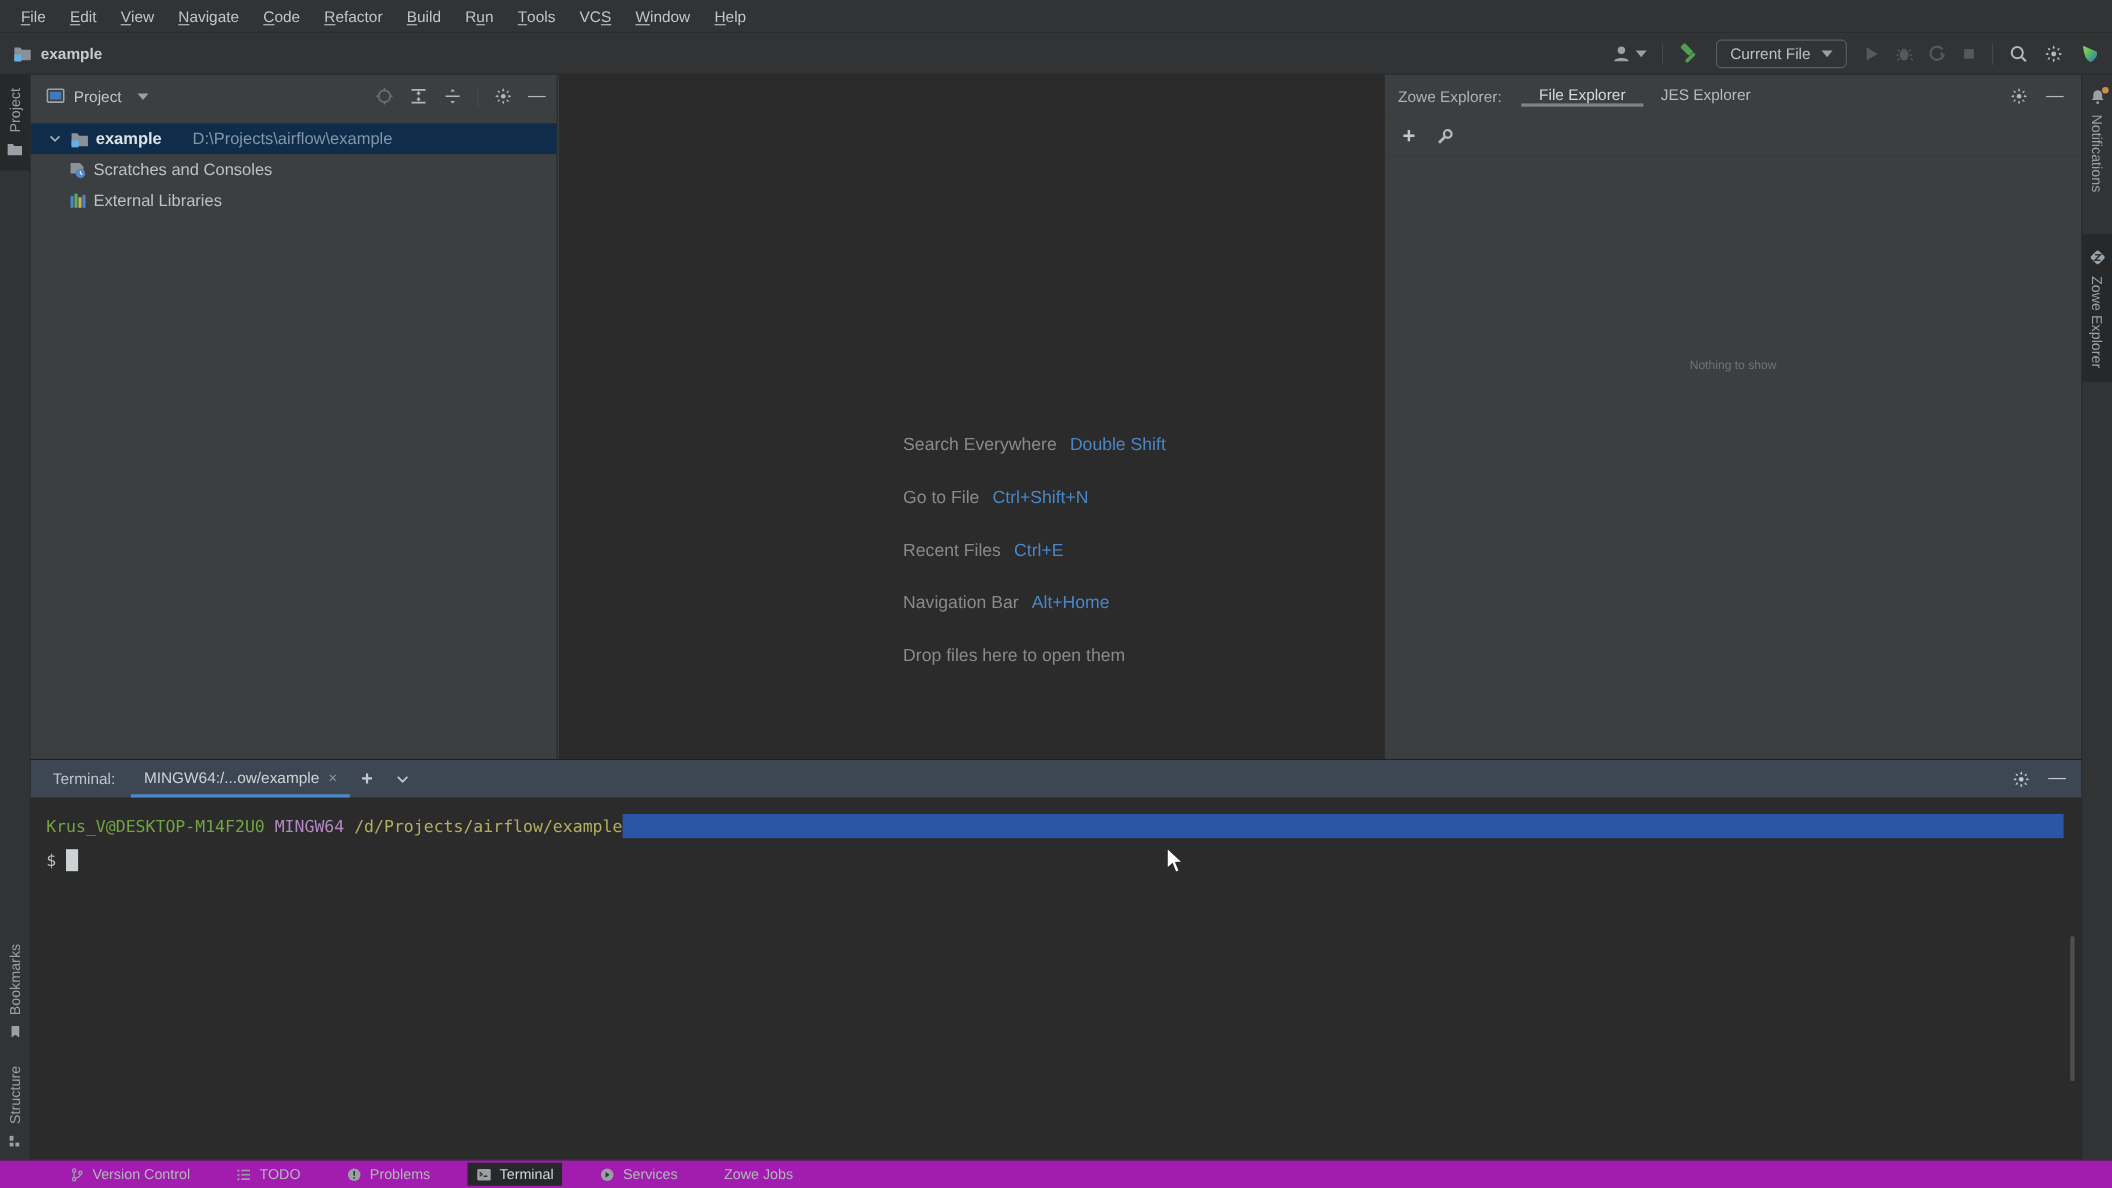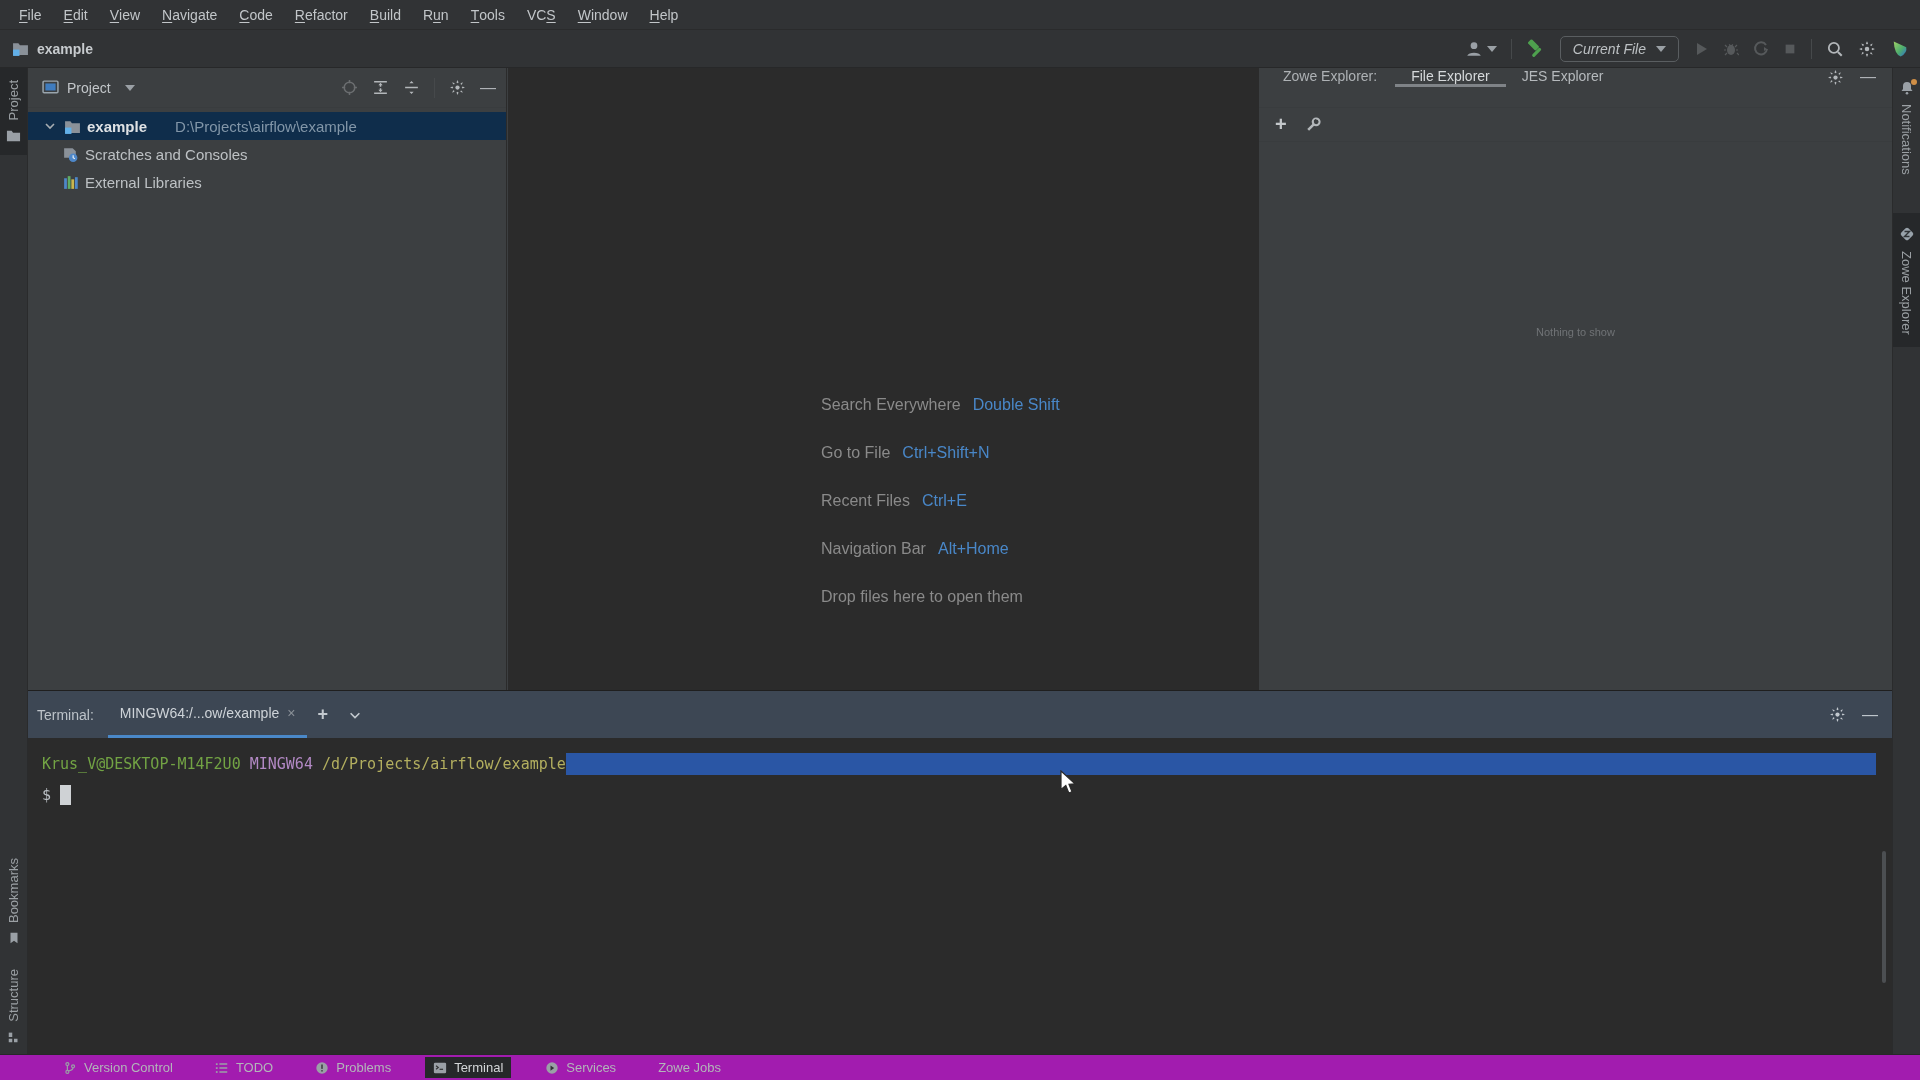--- a/index.html
+++ b/index.html
@@ -15,21 +15,21 @@
     background:#313335; border-bottom:1px solid #2a2b2c;
     display:flex; align-items:center; padding-left:8px; font-size:14px; color:#c2c6c9; }
   .menu-item { padding:0 11px; height:100%; display:flex; align-items:center; cursor:default; }
   .mn { text-decoration:underline; text-underline-offset:2px; }
 
   
   .toolbar { position:absolute; top:30px; left:0; width:1920px; height:38px;
     background:#313335; border-bottom:1px solid #272829;
     display:flex; align-items:center; padding:0 10px 0 12px; }
   .proj-title { display:flex; align-items:center; gap:8px; font-weight:bold; font-size:14px; color:#c7cbce; }
-  .toolbar-right { margin-left:auto; display:flex; align-items:center; gap:14px;font-style:italic; }
+  .toolbar-right { margin-left:auto; display:flex; align-items:center; gap:14px; }
   .tb-divider { width:1px; height:20px; background:#46494b; }
   .current-file { display:flex; align-items:center; gap:10px; border:1px solid #5a5e61;
     border-radius:5px; padding:4px 12px; font-size:14px; color:#bcc0c3; }
   .chev-down-sm { width:0; height:0; border-left:5px solid transparent; border-right:5px solid transparent; border-top:6px solid #9aa0a5; }
 
   
   .strip { position:absolute; top:68px; width:28px; height:986px; background:#313335; display:flex; flex-direction:column; }
   .strip-left { left:0; border-right:1px solid #2a2b2c; }
   .strip-right { right:0; border-left:1px solid #2a2b2c; align-items:center; }
   .strip-tab { display:flex; flex-direction:column; align-items:center; gap:8px; padding:12px 0; width:100%; cursor:default; }
@@ -54,31 +54,31 @@
 
   
   .editor-area { position:absolute; left:508px; top:68px; width:751px; height:622px; background:#2b2b2b; }
   .shortcuts { position:absolute; left:313px; top:328px; font-size:16px; }
   .shortcut-line { display:flex; gap:12px; margin-bottom:30px; white-space:nowrap; }
   .sc-label { color:#8a8a8a; }
   .sc-keys { color:#4987c8; }
 
   
   .zowe-panel { position:absolute; left:1259px; top:68px; width:633px; height:622px; background:#3c3f41; }
-  .zowe-header { height:40px; display:flex; align-items:flex-start; padding-left:24px; font-size:14px; border-bottom:1px solid #393c3e; }
+  .zowe-header { height:40px; display:flex; align-items:center; padding-left:12px; font-size:14px; border-bottom:1px solid #393c3e; }
   .zowe-title { color:#aeb2b5; display:flex; align-items:center; margin-right:18px; }
   .zowe-tab { display:flex; align-items:center; padding:0 16px; color:#b6babd; border-bottom:3px solid transparent; cursor:default; }
   .zowe-tab.active { color:#d6d9db; border-bottom-color:#7f8387; }
   .zowe-hdr-icons { margin-left:auto; display:flex; align-items:center; gap:16px; padding-right:16px; }
   .zowe-toolbar { height:34px; display:flex; align-items:center; gap:18px; padding-left:16px; border-bottom:1px solid #393c3e; }
   .zowe-empty { position:absolute; top:258px; left:0; width:100%; text-align:center; color:#707376; font-size:11px; }
 
   
   .terminal-panel { position:absolute; left:28px; top:690px; width:1864px; height:364px; background:#2b2b2b; border-top:1px solid #1f1f1f; }
-  .terminal-header { height:47px; background:#3d4754; display:flex; align-items:stretch; padding-left:1px; }
+  .terminal-header { height:34px; background:#3d4754; display:flex; align-items:stretch; padding-left:12px; }
   .term-label { display:flex; align-items:center; font-size:14px; color:#bdc3c9; padding:0 14px 0 8px; }
   .term-tab { display:flex; align-items:center; gap:8px; padding:0 12px; font-size:14px; color:#ced3d8;
     border-bottom:3px solid #4a88c8; cursor:default; }
   .term-x { color:#8b9198; font-size:14px; }
   .term-hdr-btn { display:flex; align-items:center; padding:0 10px; color:#c3c9cf; font-size:18px; cursor:default; }
   .term-hdr-right { margin-left:auto; display:flex; align-items:center; gap:16px; padding-right:14px; }
   .term-body { font-family:"DejaVu Sans Mono", monospace; font-size:15px; padding:14px 0 0 14px; }
   .term-line1 { display:flex; align-items:center; height:24px; }
   .t-user { color:#72a344; }
   .t-env { color:#b389c5; }

